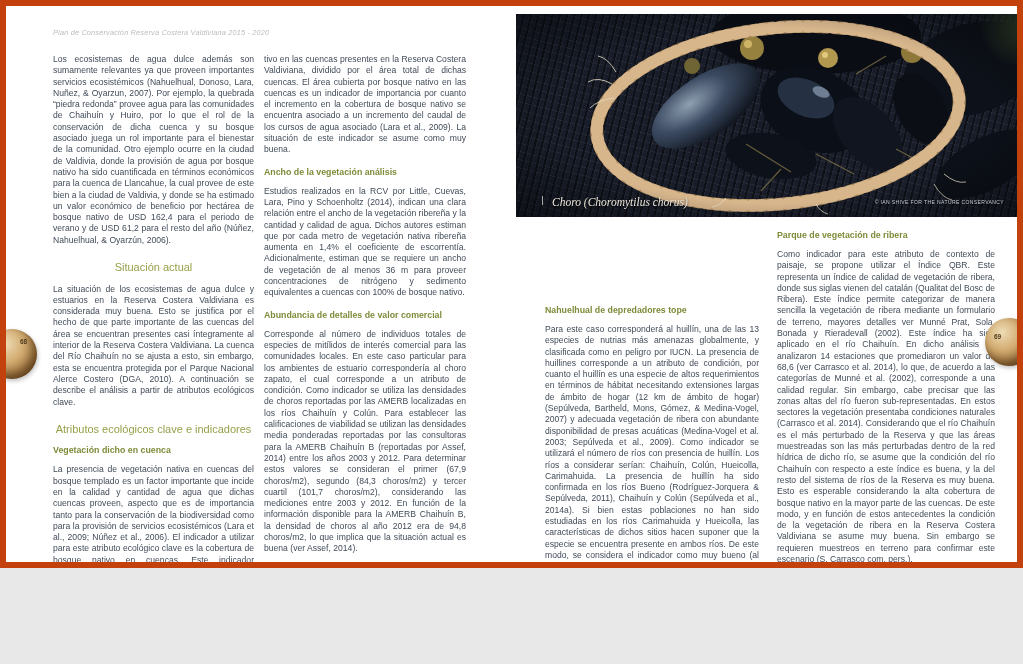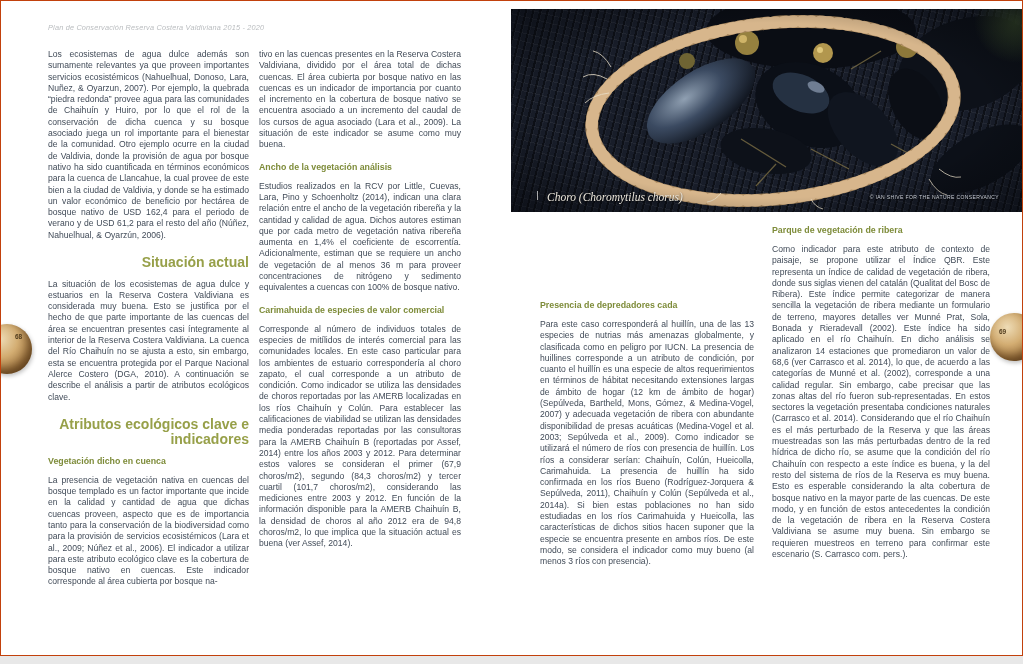--- a/index.html
+++ b/index.html
@@ -5,34 +5,34 @@
   :root{
     --body-text:#414b58;
     --heading-green:#97a049;
     --subheading-green:#7e8c3a;
     --running-header-gray:#b9bcbf;
     --page-bg:#ffffff;
   }
   *{margin:0;padding:0;box-sizing:border-box;}
   html,body{background:#e8e8e8;}
   .spread{
-    position:relative;width:1023px;height:656px;background:var(--page-bg);
-    border:1px solid #c2410c;overflow:hidden;
+    position:relative;width:1023px;height:568px;background:var(--page-bg);
+    border:6px solid #c2410c;overflow:hidden;
     font-family:"Liberation Sans",sans-serif;color:var(--body-text);
   }
   .running-header{
     position:absolute;left:47px;top:22px;width:420px;
     font-size:7.3px;font-style:italic;color:var(--running-header-gray);
     letter-spacing:.2px;
   }
   .col{position:absolute;text-align:justify;font-size:8.6px;line-height:11.3px;}
   .col p{margin:0 0 0 0;}
   .h1{
-    font-size:14px;line-height:15.5px;color:var(--heading-green);
-    font-weight:700;margin:14px 0 8px 0;text-align:right;
+    font-size:11px;line-height:15.5px;color:var(--heading-green);
+    font-weight:400;margin:14px 0 8px 0;text-align:center;
   }
   .sub{
     font-size:8.8px;line-height:11px;color:var(--subheading-green);
     font-weight:bold;margin:11px 0 5px 0;text-align:left;
   }
   .col .first{margin-top:8px;}
   
   .lp-col1{left:47px;top:48px;width:201px;}
   .lp-col2{left:258px;top:48px;width:202px;}
   .rp-col1{left:539px;top:291px;width:214px;}
@@ -85,21 +85,21 @@
     <p class="first">La situación de los ecosistemas de agua dulce y estuarios en la Reserva Costera Valdiviana es considerada muy buena. Esto se justifica por el hecho de que parte importante de las cuencas del área se encuentran presentes casi íntegramente al interior de la Reserva Costera Valdiviana. La cuenca del Río Chaihuín no se ajusta a esto, sin embargo, esta se encuentra protegida por el Parque Nacional Alerce Costero (DGA, 2010). A continuación se describe el análisis a partir de atributos ecológicos clave.</p>
     <div class="h1">Atributos ecológicos clave e indicadores</div>
     <div class="sub first">Vegetación dicho en cuenca</div>
     <p class="first">La presencia de vegetación nativa en cuencas del bosque templado es un factor importante que incide en la calidad y cantidad de agua que dichas cuencas proveen, aspecto que es de importancia tanto para la conservación de la biodiversidad como para la  provisión de servicios ecosistémicos (Lara et al., 2009; Núñez et al., 2006). El indicador a utilizar para este atributo ecológico clave es la cobertura de bosque nativo en cuencas. Este indicador corresponde al área cubierta por bosque na-</p>
   </div>
 
   <div class="col lp-col2">
     <p>tivo en las cuencas presentes en la Reserva Costera Valdiviana, dividido por el área total de dichas cuencas. El área cubierta por bosque nativo en las cuencas es un indicador de importancia por cuanto el incremento en la cobertura de bosque nativo se encuentra asociado a un incremento del caudal de los cursos de agua asociado (Lara et al., 2009). La situación de este indicador se asume como muy buena.</p>
     <div class="sub">Ancho de la vegetación análisis</div>
     <p class="first">Estudios realizados en la RCV por Little, Cuevas, Lara, Pino y Schoenholtz (2014), indican una clara relación entre el ancho de la vegetación ribereña y la cantidad y calidad de agua.  Dichos autores estiman que por cada metro de vegetación nativa ribereña aumenta en 1,4% el coeficiente de escorrentía. Adicionalmente, estiman que se requiere un ancho de vegetación de al menos 36 m para proveer concentraciones de nitrógeno y sedimento equivalentes a cuencas con 100% de bosque nativo.</p>
-    <div class="sub">Carimahuida de especies de valor comercial</div>
+    <div class="sub">Abundancia de detalles de valor comercial</div>
     <p class="first">Corresponde al número de individuos totales de especies de mitílidos de interés comercial para las comunidades locales. En este caso particular para los ambientes de estuario correspondería al choro zapato, el cual corresponde a un atributo de condición. Como indicador se utiliza las densidades de choros reportadas por las AMERB localizadas en los ríos Chaihuín y Colún. Para establecer las calificaciones de viabilidad se utilizan las densidades media ponderadas reportadas por las consultoras para la AMERB Chaihuín B (reportadas por Assef, 2014) entre los años 2003 y 2012. Para determinar estos valores se consideran el primer (67,9 choros/m2), segundo (84,3 choros/m2) y tercer cuartil (101,7 choros/m2), considerando las mediciones entre 2003 y 2012. En función de la información disponible para la AMERB Chaihuín B, la densidad de choros al año 2012 era de 94,8 choros/m2, lo que implica que la situación actual es buena (ver Assef, 2014).</p>
   </div>
 
   <div class="photo">
     <svg viewBox="0 0 513 203" preserveAspectRatio="none" aria-hidden="true">
       <defs>
         <radialGradient id="gshell" cx="40%" cy="32%" r="75%">
           <stop offset="0%" stop-color="#90a0b2"></stop>
           <stop offset="45%" stop-color="#3b4a61"></stop>
           <stop offset="100%" stop-color="#0b0f17"></stop>
@@ -153,21 +153,21 @@
 
       <circle cx="505" cy="12" r="42" fill="url(#gcorner)"></circle>
       <rect x="0" y="0" width="513" height="203" fill="url(#gvign)"></rect>
     </svg>
     <div class="caption-tick"></div>
     <div class="photo-caption">Choro (Choromytilus chorus)</div>
     <div class="photo-credit">© IAN SHIVE FOR THE NATURE CONSERVANCY</div>
   </div>
 
   <div class="col rp-col1">
-    <div class="sub first">Presencia de depredadores cada</div>
+    <div class="sub first">Nahuelhual de depredadores tope</div>
     <p class="first">Para este caso corresponderá al huillín, una de las 13 especies de nutrias más amenazas globalmente, y clasificada como en peligro por IUCN. La presencia de huillines corresponde a un atributo de condición, por cuanto el huillín es una especie de altos requerimientos en términos de hábitat necesitando extensiones largas de ámbito de hogar (12 km de ámbito de hogar) (Sepúlveda, Bartheld, Mons, Gómez, &amp; Medina-Vogel, 2007) y adecuada vegetación de ribera con abundante disponibilidad de presas acuáticas (Medina-Vogel et al. 2003; Sepúlveda et al., 2009). Como indicador se utilizará el número de ríos con presencia de huillín. Los ríos a considerar serían: Chaihuín, Colún, Hueicolla, Carimahuida. La presencia de huillín ha sido confirmada en los ríos Bueno (Rodríguez-Jorquera &amp; Sepúlveda, 2011), Chaihuín y Colún (Sepúlveda et al., 2014a). Si bien estas poblaciones no han sido estudiadas en los ríos Carimahuida y Hueicolla, las características de dichos sitios hacen suponer que la especie se encuentra presente en ambos ríos. De este modo, se considera el indicador como muy bueno (al menos 3 ríos con presencia).</p>
   </div>
 
   <div class="col rp-col2">
     <div class="sub first">Parque de vegetación de ribera</div>
     <p class="first">Como indicador para este atributo de contexto de paisaje, se propone utilizar el Índice QBR. Este representa un índice de calidad de vegetación de ribera, donde sus siglas vienen del catalán (Qualitat del Bosc de Ribera).  Este índice permite categorizar de manera sencilla la vegetación de ribera mediante un formulario de terreno, mayores detalles ver Munné Prat, Sola, Bonada y Rieradevall (2002). Este índice ha sido aplicado en el río Chaihuín. En dicho análisis se analizaron 14 estaciones que promediaron un valor de 68,6 (ver Carrasco et al. 2014), lo que, de acuerdo a las categorías de Munné et al. (2002), corresponde a una calidad regular. Sin embargo, cabe precisar que las zonas altas del río fueron sub-representadas. En estos sectores la vegetación presentaba condiciones naturales (Carrasco et al. 2014). Considerando que el río Chaihuín es el más perturbado de la Reserva y que las áreas muestreadas son las más perturbadas dentro de la red hídrica de dicho río, se asume que la condición del río Chaihuín con respecto a este índice es buena, y la del resto del sistema de ríos de la Reserva es muy buena. Esto es esperable considerando la alta cobertura de bosque nativo en la mayor parte de las cuencas. De este modo, y en función de estos antecedentes la condición de la vegetación de ribera en la Reserva Costera Valdiviana se asume muy buena. Sin embargo se requieren muestreos en terreno para confirmar este escenario (S. Carrasco com. pers.).</p>
   </div>
 
   <div class="tab tab-left">
     <span>68</span>

